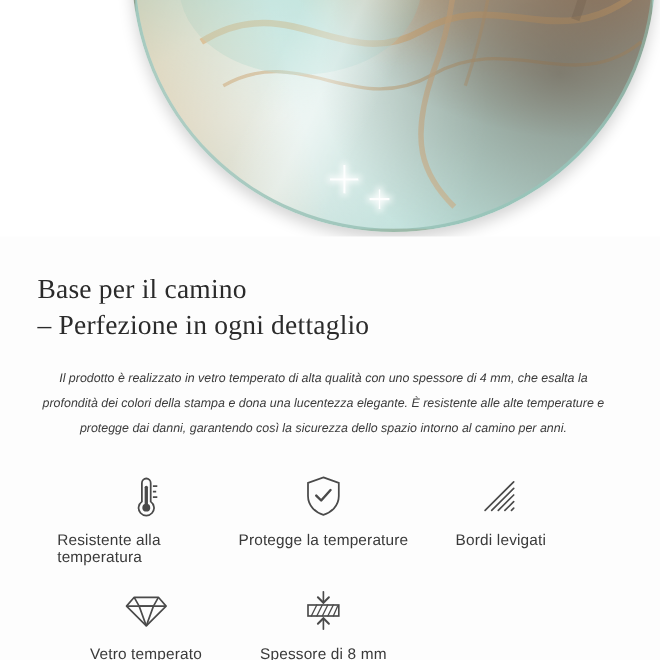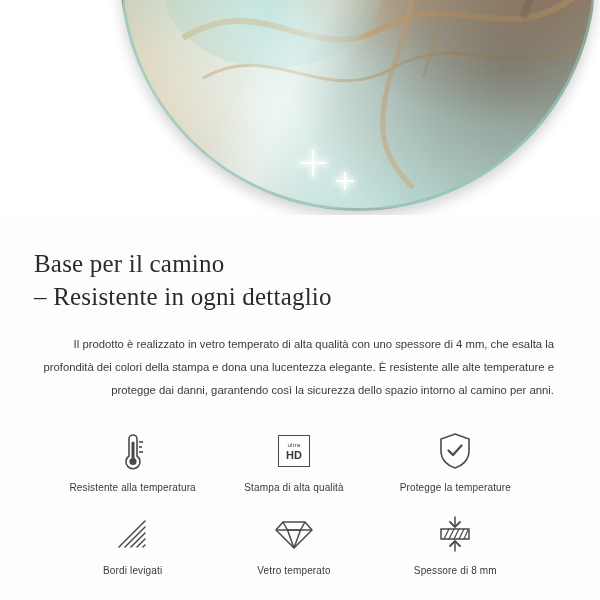--- a/index.html
+++ b/index.html
@@ -104,21 +104,22 @@
   }
   .headline .line2 {
     display: block;
   }
   .body-copy {
     margin-top: 20px;
     font-size: 11.3px;
     line-height: 2.05;
     color: #3b3b3b;
     max-width: 540px;
-    text-align: right;
+    text-align: center;
+    font-style: italic;
   }
 
   
   .features {
     margin-top: 26px;
     display: grid;
     grid-template-columns: repeat(3, 1fr);
     row-gap: 18px;
     padding: 0 18px;
   }
@@ -129,21 +130,21 @@
     justify-content: flex-start;
   }
   .feature-icon {
     height: 46px;
     display: flex;
     align-items: center;
     justify-content: center;
     margin-bottom: 8px;
   }
   .feature-label {
-    font-size: 10px;
+    font-size: 14px;
     color: #3a3a3a;
     text-align: left;
     letter-spacing: 0.15px;
   }
   .ultrahd-box {
     width: 30px;
     height: 30px;
     border: 1.6px solid #4a4a4a;
     display: flex;
     flex-direction: column;
@@ -181,50 +182,41 @@
         <ellipse cx="150" cy="250" rx="110" ry="80" fill="#a6d9d2" opacity="0.4"></ellipse>
       </svg>
     </div>
     <div class="hero-sparkle" id="sparkle-a"></div>
     <div class="hero-sparkle" id="sparkle-b"></div>
   </div>
 
   <div class="content">
     <h1 class="headline">
       <span>Base per il camino</span>
-      <span class="line2">– Resistente in ogni dettaglio</span>
+      <span class="line2">– Perfezione in ogni dettaglio</span>
     </h1>
 
     <p class="body-copy">Il prodotto è realizzato in vetro temperato di alta qualità con uno spessore di 4 mm, che esalta la profondità dei colori della stampa e dona una lucentezza elegante. È resistente alle alte temperature e protegge dai danni, garantendo così la sicurezza dello spazio intorno al camino per anni.</p>
 
     <div class="features">
 
       <div class="feature">
         <div class="feature-icon">
           <svg width="34" height="42" viewBox="0 0 34 42" fill="none" stroke="#4a4a4a" stroke-width="1.6">
             <path d="M17 5a4 4 0 0 0-4 4v17a7 7 0 1 0 8 0V9a4 4 0 0 0-4-4z"></path>
             <line x1="17" y1="13" x2="17" y2="28" stroke-width="3" stroke="#4a4a4a" stroke-linecap="round"></line>
             <circle cx="17" cy="31.5" r="3.6" fill="#4a4a4a" stroke="none"></circle>
             <line x1="23" y1="12" x2="27" y2="12"></line>
             <line x1="23" y1="17" x2="26" y2="17"></line>
             <line x1="23" y1="22" x2="27" y2="22"></line>
           </svg>
         </div>
         <div class="feature-label">Resistente alla temperatura</div>
       </div>
 
-      <div class="feature">
-        <div class="feature-icon">
-          <div class="ultrahd-box">
-            <span class="u1">ultra</span>
-            <span class="u2">HD</span>
-          </div>
-        </div>
-        <div class="feature-label">Stampa di alta qualità</div>
-      </div>
 
       <div class="feature">
         <div class="feature-icon">
           <svg width="36" height="42" viewBox="0 0 36 42" fill="none" stroke="#4a4a4a" stroke-width="1.6">
             <path d="M18 4 L32 9 V21 C32 30 25 36 18 38 C11 36 4 30 4 21 V9 Z"></path>
             <path d="M11.5 20.5 L16 25 L24.5 15.5" stroke-width="2.2" stroke-linecap="round" stroke-linejoin="round"></path>
           </svg>
         </div>
         <div class="feature-label">Protegge la temperature</div>
       </div>

